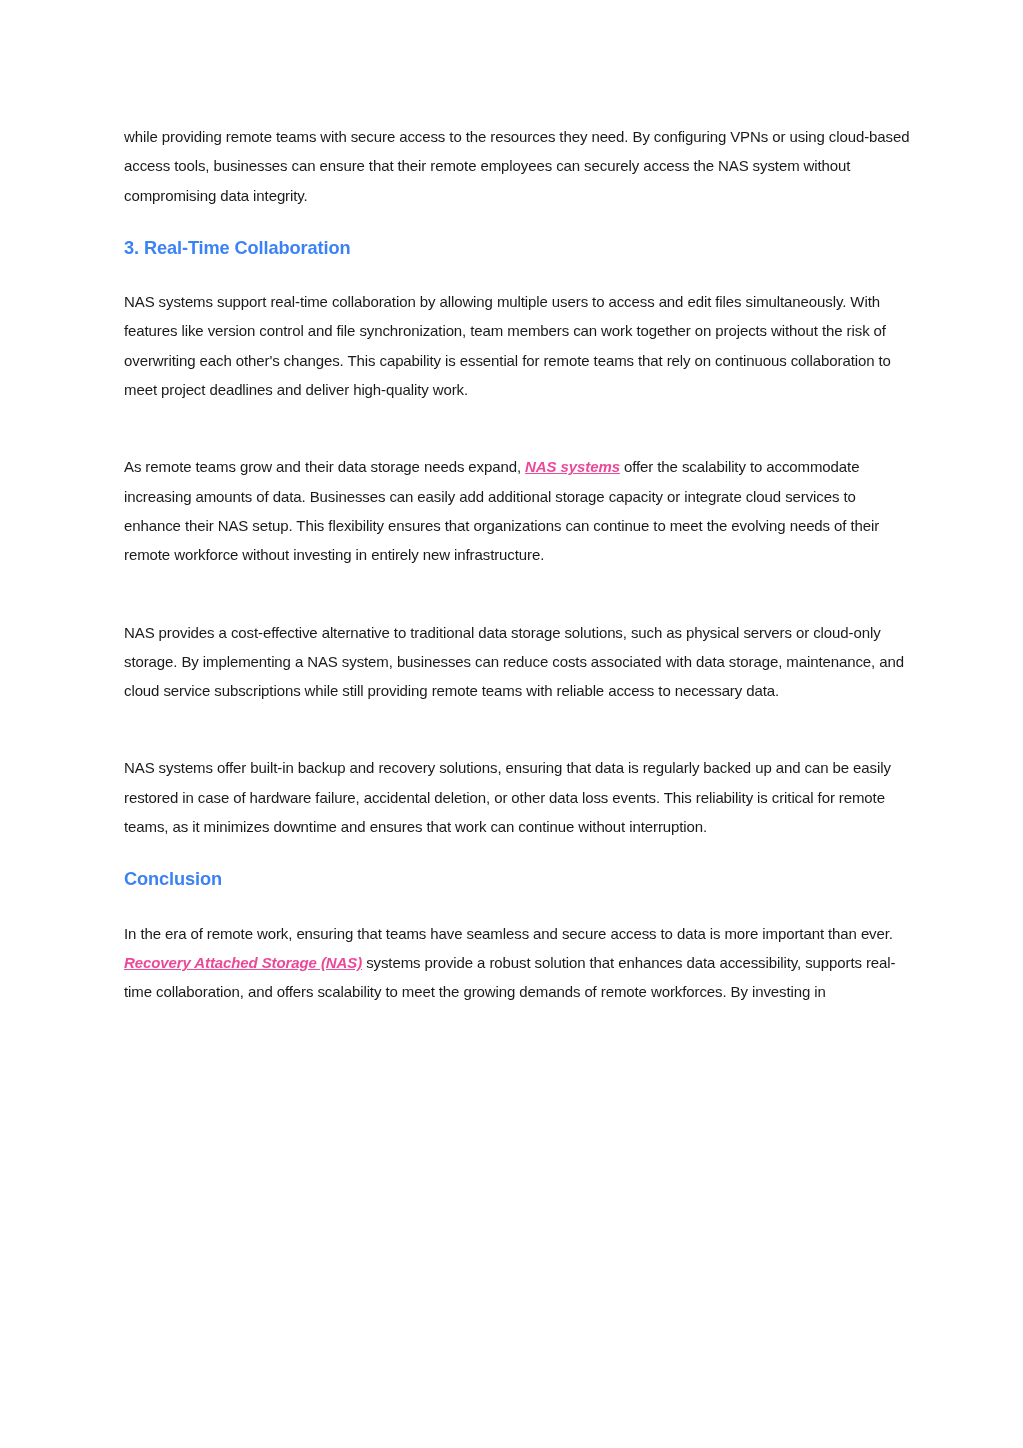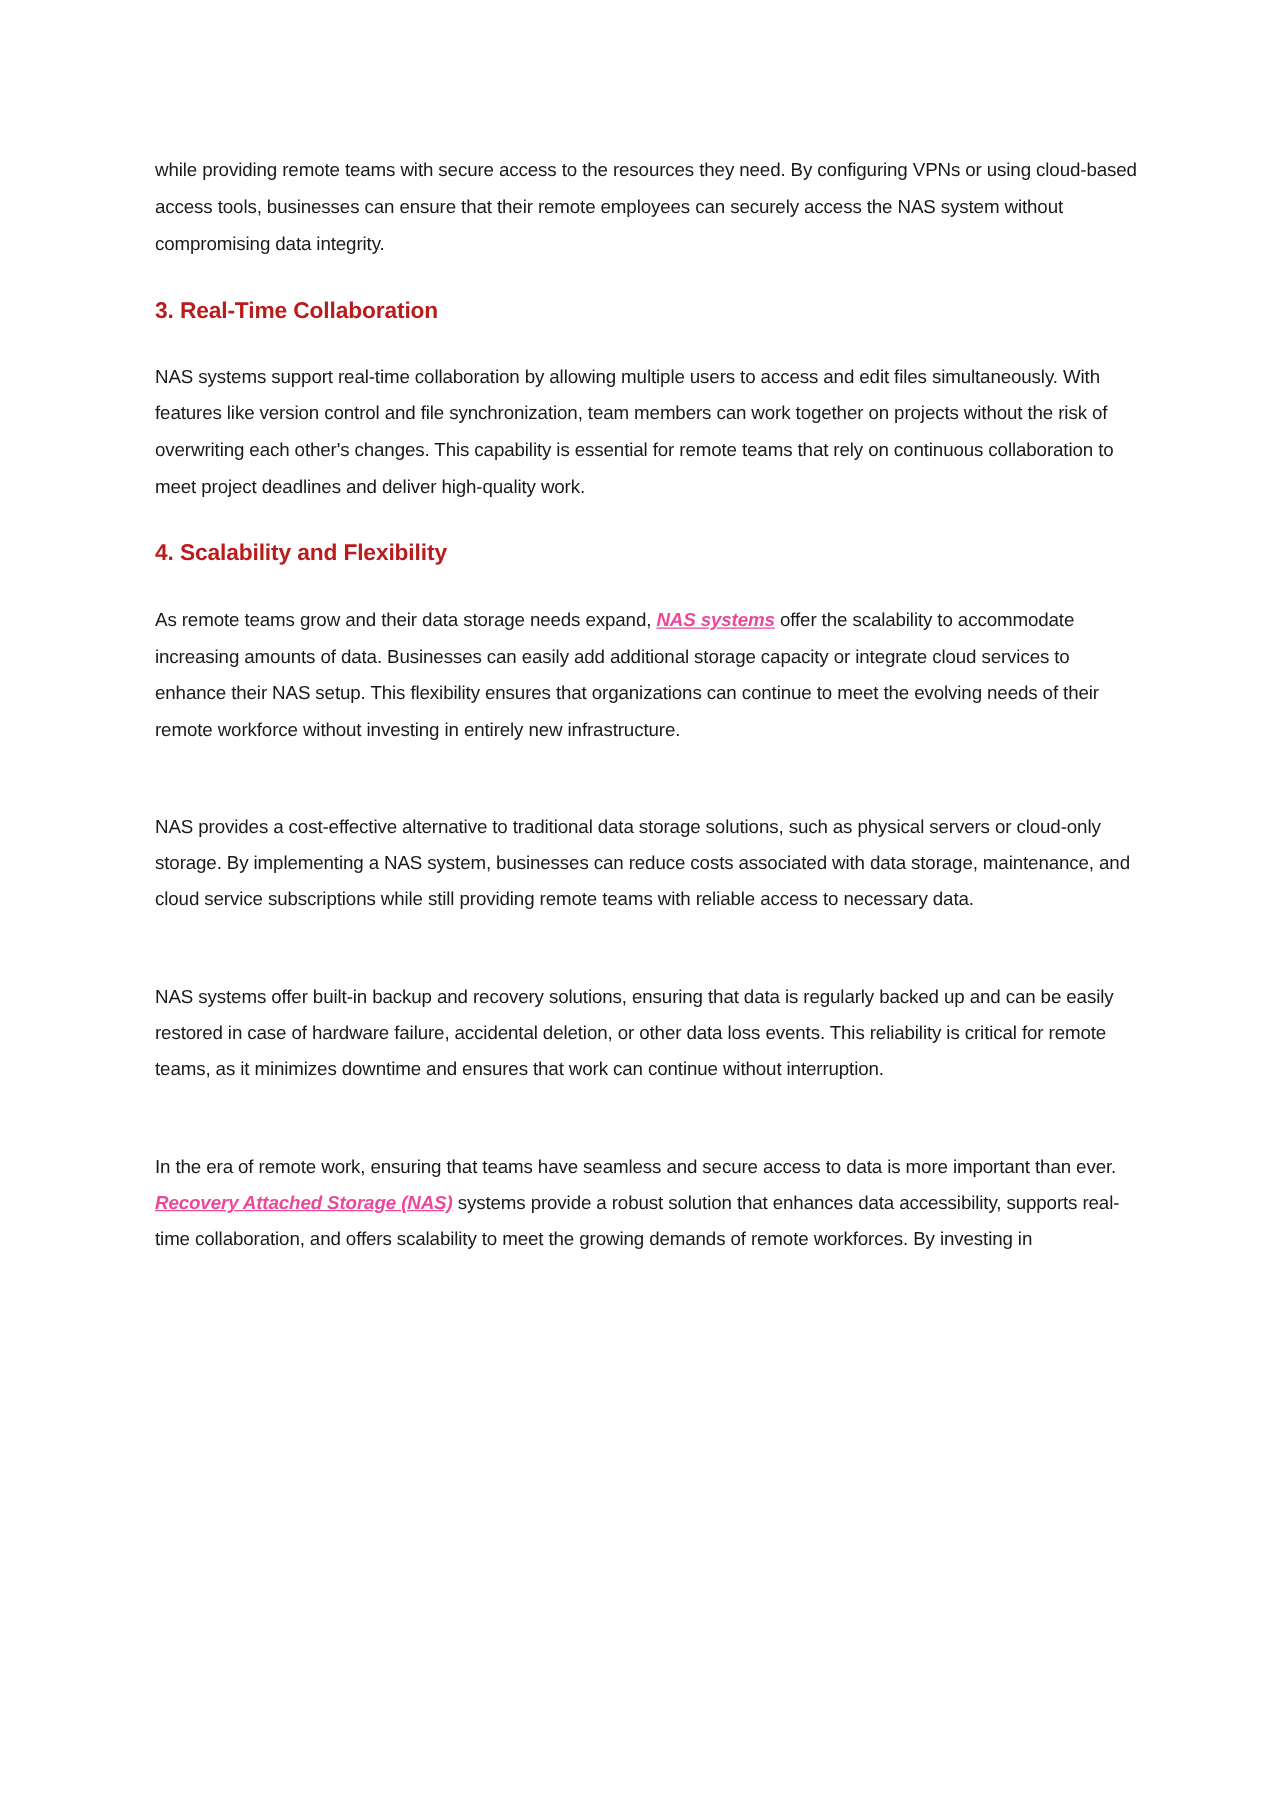--- a/index.html
+++ b/index.html
@@ -6,48 +6,48 @@
   body { width: 1023px; height: 1448px; position: relative; overflow: hidden; }
   .page {
     position: absolute; left: 124px; top: 122px; width: 790px;
     font-family: "Liberation Sans", sans-serif; color: #1a1a1a;
   }
   p {
     margin: 0; font-size: 15px; line-height: 29.3px; letter-spacing: -0.1px;
   }
   h2 {
     margin: 0; font-size: 18.2px; line-height: 29.3px; font-weight: bold;
-    color: #b91c1c; letter-spacing: -0.1px;
+    color: #3b82f6; letter-spacing: -0.1px;
   }
   .gap-h { height: 24px; }
   .gap-p { height: 24px; }
   a.link {
     color: #ec4899; font-weight: bold; font-style: italic; text-decoration: underline;
   }
 </style>
 </head>
 <body>
 
 <div class="page">
   <p>while providing remote teams with secure access to the resources they need. By configuring VPNs or using cloud-based access tools, businesses can ensure that their remote employees can securely access the NAS system without compromising data integrity.</p>
 
   <div class="gap-h"></div>
   <h2>3. Real-Time Collaboration</h2>
   <div class="gap-p"></div>
   <p>NAS systems support real-time collaboration by allowing multiple users to access and edit files simultaneously. With features like version control and file synchronization, team members can work together on projects without the risk of overwriting each other's changes. This capability is essential for remote teams that rely on continuous collaboration to meet project deadlines and deliver high-quality work.</p>
 
   <div class="gap-h"></div>
-  <h2>4. Scalability and Flexibility</h2>
   <div class="gap-p"></div>
   <p><span>As remote teams grow and their data storage needs expand, </span><a class="link">NAS systems</a><span> offer the scalability to accommodate increasing amounts of data. Businesses can easily add additional storage capacity or integrate cloud services to enhance their NAS setup. This flexibility ensures that organizations can continue to meet the evolving needs of their remote workforce without investing in entirely new infrastructure.</span></p>
 
   <div class="gap-h"></div>
   <div class="gap-p"></div>
   <p>NAS provides a cost-effective alternative to traditional data storage solutions, such as physical servers or cloud-only storage. By implementing a NAS system, businesses can reduce costs associated with data storage, maintenance, and cloud service subscriptions while still providing remote teams with reliable access to necessary data.</p>
 
   <div class="gap-h"></div>
   <div class="gap-p"></div>
   <p>NAS systems offer built-in backup and recovery solutions, ensuring that data is regularly backed up and can be easily restored in case of hardware failure, accidental deletion, or other data loss events. This reliability is critical for remote teams, as it minimizes downtime and ensures that work can continue without interruption.</p>
 
   <div class="gap-h"></div>
+  <h2>Conclusion</h2>
   <div class="gap-p"></div>
   <p><span>In the era of remote work, ensuring that teams have seamless and secure access to data is more important than ever. </span><a class="link">Recovery Attached Storage (NAS)</a><span> systems provide a robust solution that enhances data accessibility, supports real-time collaboration, and offers scalability to meet the growing demands of remote workforces. By investing in</span></p>
 </div>
 
 </body></html>

